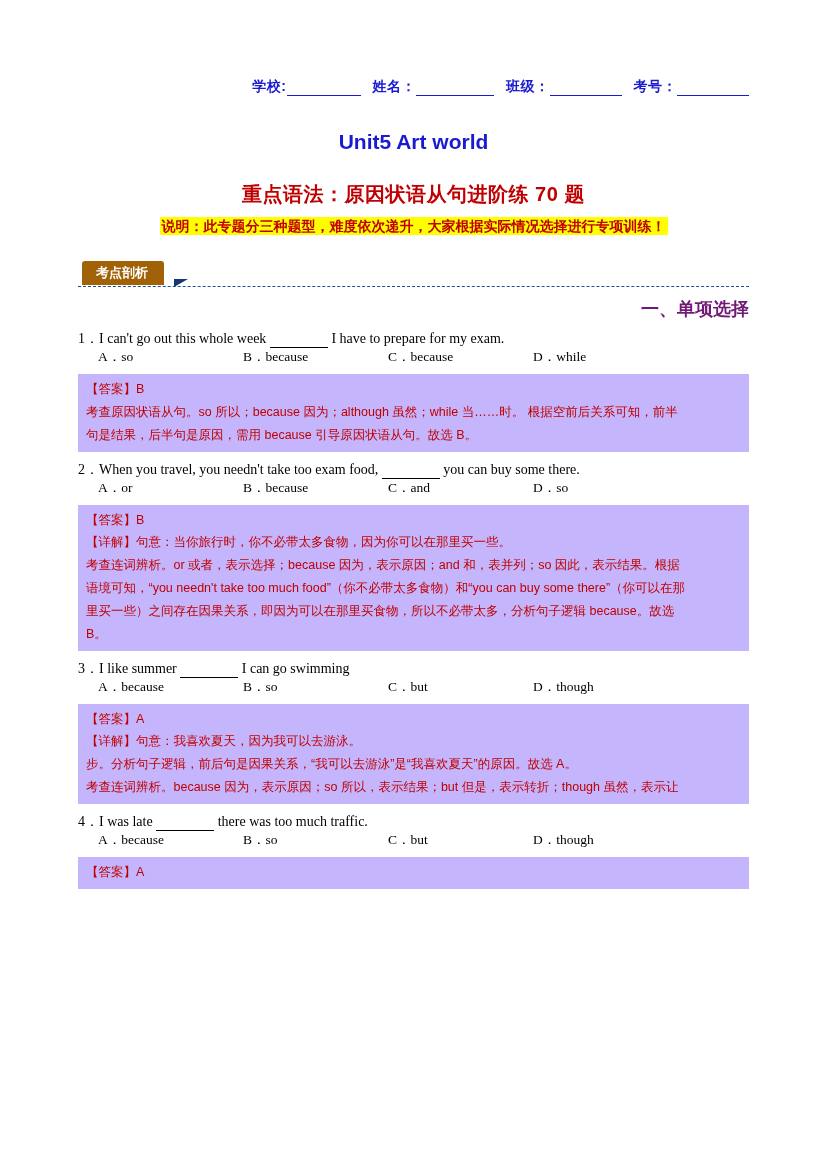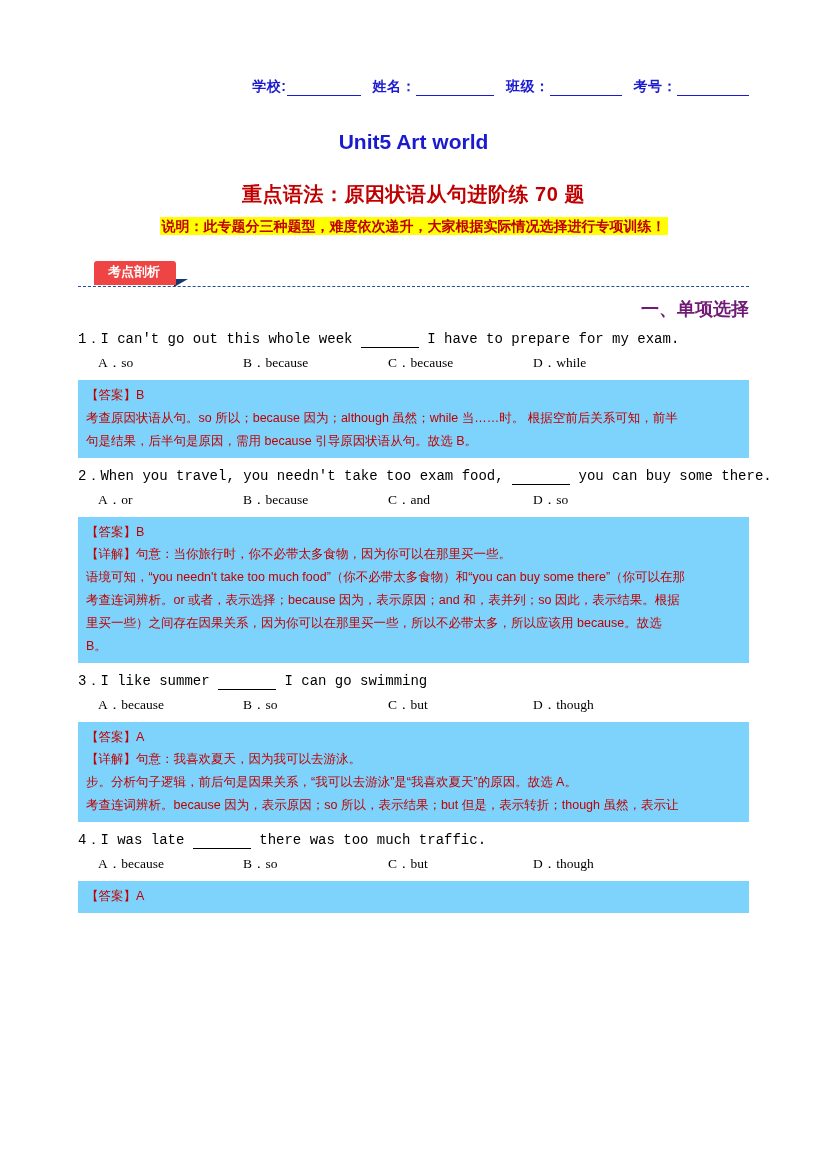--- a/index.html
+++ b/index.html
@@ -79,27 +79,27 @@
   }
 
   
   .banner-row {
     margin-top: 26px;
     position: relative;
     height: 28px;
   }
   .banner {
     position: absolute;
-    left: 16px;
+    left: 4px;
     top: 0;
     height: 24px;
     padding: 0 16px 0 14px;
-    background: #ef4444;
+    background: #a16207;
     color: #ffffff;
-    font-family: Liberation Mono, monospace;
+    font-family: Liberation Sans, sans-serif;
     font-weight: bold;
     font-size: 13px;
     line-height: 24px;
     border-radius: 3px 3px 0 0;
     z-index: 2;
   }
   .banner-tail {
     position: absolute;
     left: 96px;
     top: 18px;
@@ -122,42 +122,41 @@
     margin-top: 8px;
     font-family: "Liberation Sans", sans-serif;
     font-weight: bold;
     font-size: 18px;
     color: #701a75;
     text-align: right;
   }
   .q-stem {
     margin-top: 9px;
     font-size: 14px;
-    font-family: Liberation Mono, monospace;
+    font-family: Liberation Serif, serif;
     white-space: nowrap;
   }
   .q-stem .u {
     display: inline-block;
     border-bottom: 1px solid #000;
     width: 58px;
     height: 12px;
     vertical-align: bottom;
   }
   .opts {
-    margin-top: 6px;
     display: flex;
     font-size: 13.5px;
     padding-left: 20px;
   }
   .opts span { display: inline-block; }
   .opt { width: 145px; }
 
   .ansbox {
     margin-top: 8px;
-    background: #7dd3fc;
+    background: #c4b5fd;
     padding: 6px 8px 7px 8px;
     box-sizing: border-box;
   }
   .ans-line {
     color: #c00000;
     font-family: "Liberation Sans", sans-serif;
     font-size: 12.5px;
     line-height: 19px;
     margin: 0;
   }
@@ -212,23 +211,23 @@
   </div>
   <div class="opts">
     <span class="opt">A．or</span>
     <span class="opt">B．because</span>
     <span class="opt">C．and</span>
     <span class="opt">D．so</span>
   </div>
   <div class="ansbox">
     <p class="ans-line"><span>【答案】</span><span>B</span></p>
     <p class="ans-line expl"><span>【详解】</span><span>句意：当你旅行时，你不必带太多食物，因为你可以在那里买一些。</span></p>
+    <p class="ans-line body">考查连词辨析。or 或者，表示选择；because 因为，表示原因；and 和，表并列；so 因此，表示结果。根据</p>
     <p class="ans-line body">语境可知，“you needn't take too much food”（你不必带太多食物）和“you can buy some there”（你可以在那</p>
-    <p class="ans-line body">考查连词辨析。or 或者，表示选择；because 因为，表示原因；and 和，表并列；so 因此，表示结果。根据</p>
-    <p class="ans-line body">里买一些）之间存在因果关系，因为你可以在那里买一些，所以不必带太多，所以应该用 because。故选</p>
+    <p class="ans-line body">里买一些）之间存在因果关系，即因为可以在那里买食物，所以不必带太多，分析句子逻辑 because。故选</p>
     <p class="ans-line body">B。</p>
   </div>
 
   <div class="q-stem">
     <span>3．</span><span>I like summer </span><span class="u"></span><span> I can go swimming</span>
   </div>
   <div class="opts">
     <span class="opt">A．because</span>
     <span class="opt">B．so</span>
     <span class="opt">C．but</span>

